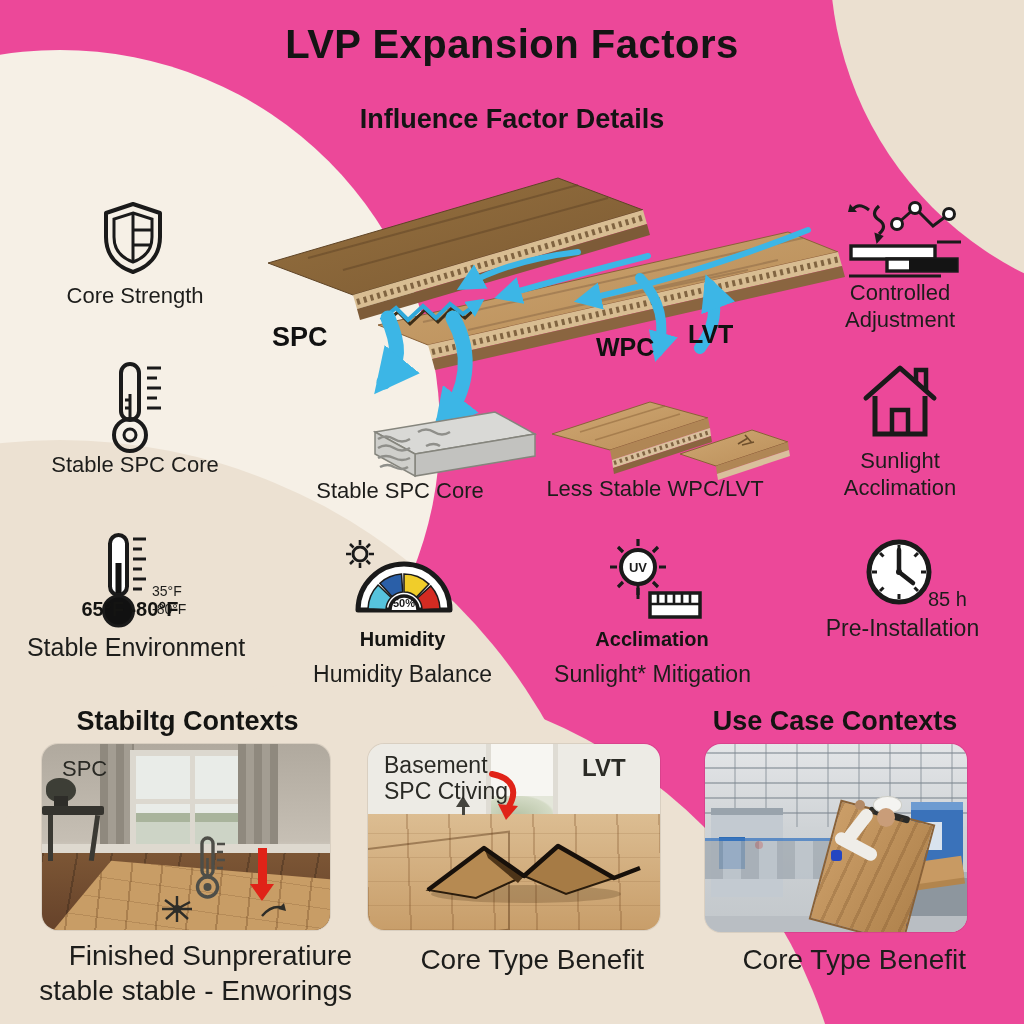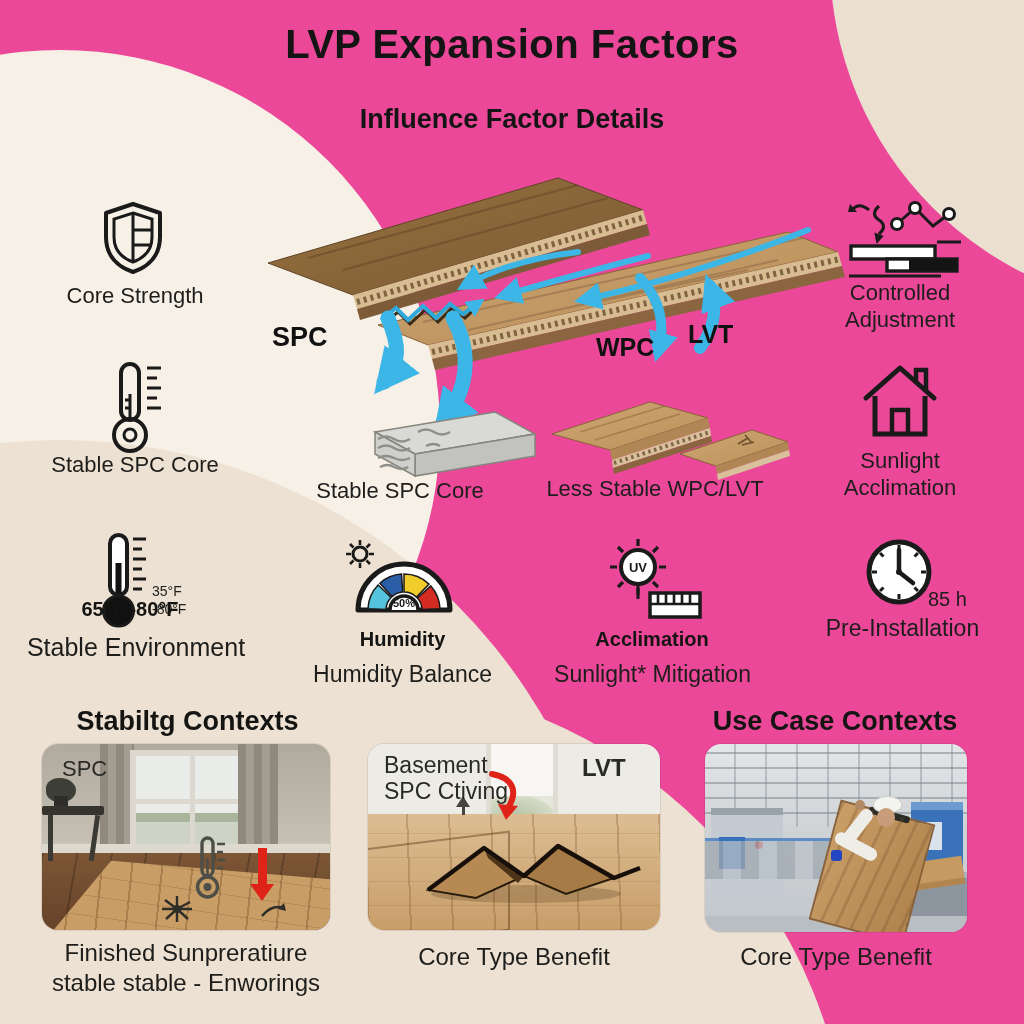--- a/index.html
+++ b/index.html
@@ -15,21 +15,21 @@
   .blob-tr{left:830px;top:-390px;width:700px;height:700px;background:#ebe0d0;}
   .blob-left{left:-320px;top:50px;width:760px;height:760px;background:#f6f0e6;}
   .blob-b1{left:-500px;top:440px;width:1120px;height:1120px;background:#ece1d2;}
   .blob-b2{left:-150px;top:680px;width:1000px;height:1000px;background:#ece1d2;}
   
   .title{left:0;top:22px;width:1024px;font-size:40px;font-weight:700;letter-spacing:.5px;color:#141414;}
   .subtitle{left:0;top:104px;width:1024px;font-size:27px;font-weight:700;color:#141414;}
   .lbl{font-size:22px;line-height:1.22;color:#1d1d1b;}
   .lbl-b{font-size:20px;font-weight:700;color:#141412;}
   .heading{font-size:27px;font-weight:700;color:#141412;}
-  .caption{font-size:24px;line-height:1.25;color:#1d1d1b;}
+  .caption{font-size:28px;line-height:1.25;color:#1d1d1b;text-align:right;}
   .diag-lbl{font-weight:700;color:#111;}
   
   .photo{border-radius:16px;overflow:hidden;box-shadow:0 0 0 1px rgba(0,0,0,.08);}
   .ov-text{position:absolute;font-size:22px;color:#2a2a25;line-height:1.15;}
   
   .p1-wall{position:absolute;inset:0;background:linear-gradient(180deg,#b0a99e,#c6bfb4 52%,#d8d2c8 60%,#d8d2c8);}
   .p1-window{position:absolute;left:88px;top:6px;width:112px;height:94px;background:#e9ece8;border:6px solid #dcd8cf;}
   .p1-sky{position:absolute;left:0;bottom:0;width:100%;height:34%;background:#cdd4c6;}
   .p1-tree{position:absolute;left:0;bottom:30%;width:100%;height:9px;background:#a9b49c;}
   .p1-mull-v{position:absolute;left:48%;top:0;width:5px;height:100%;background:#dcd8cf;}

